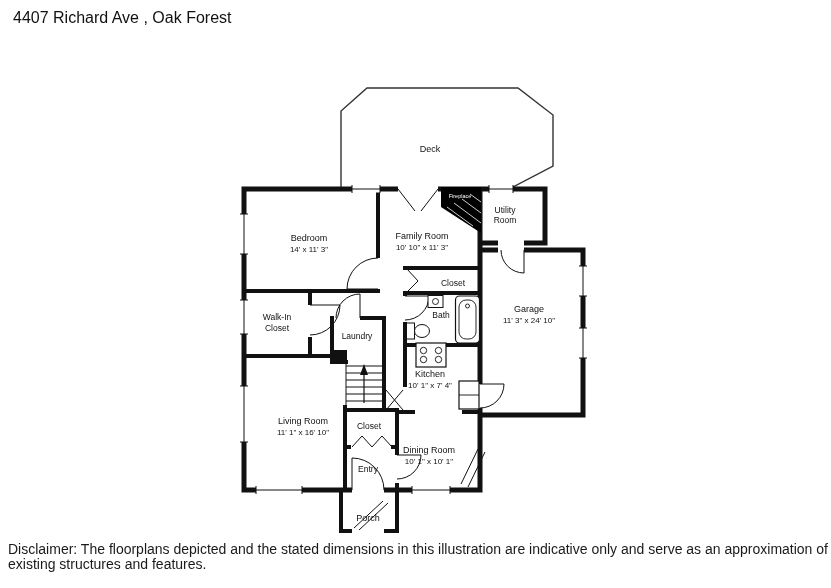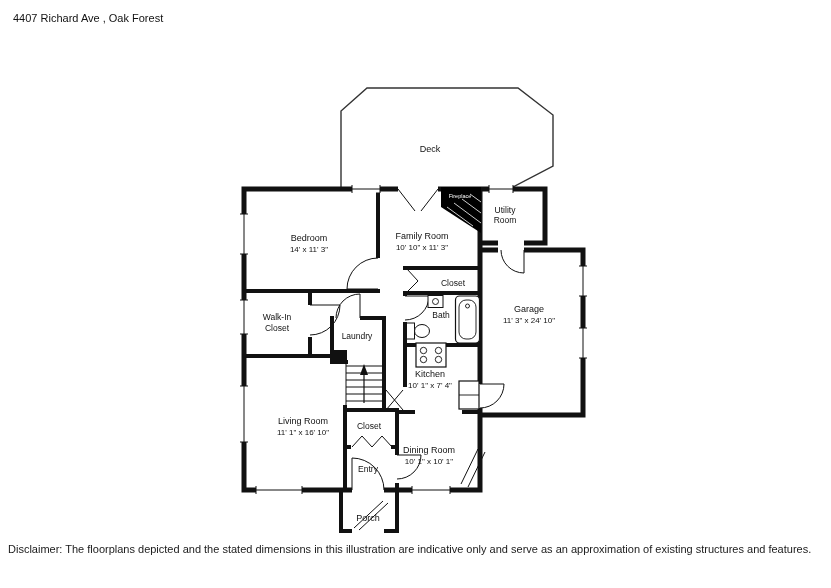--- a/index.html
+++ b/index.html
@@ -1,19 +1,19 @@
 <!DOCTYPE html>
 <html><head>
 <meta charset="utf-8">
 <style>
   *{margin:0;padding:0;box-sizing:border-box}
   html,body{width:831px;height:588px;background:#fff;overflow:hidden}
   body{position:relative;font-family:"Liberation Sans",sans-serif;color:#111}
-  .header{position:absolute;left:13px;top:11px;font-size:11px;line-height:14px}
-  .disclaimer{position:absolute;left:8px;top:542px;font-size:11px;line-height:15px;color:#1a1a1a;width:820px}
+  .header{position:absolute;left:13px;top:11px;font-size:16px;line-height:14px}
+  .disclaimer{position:absolute;left:8px;top:542px;font-size:14px;line-height:15px;color:#1a1a1a;width:820px}
   svg{position:absolute;left:0;top:0}
   svg text{font-family:"Liberation Sans",sans-serif;fill:#111}
   .rn{font-size:9px}
   .rd{font-size:8px}
   .sm{font-size:8.5px}
   .fp{font-size:5.5px;fill:#fff}
 </style>
 </head>
 <body>
 

